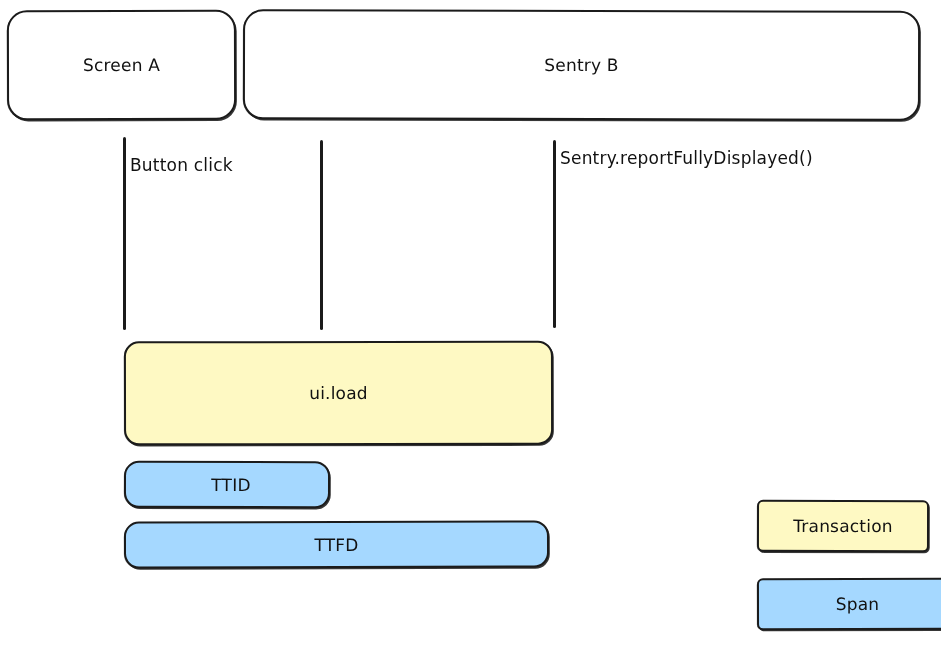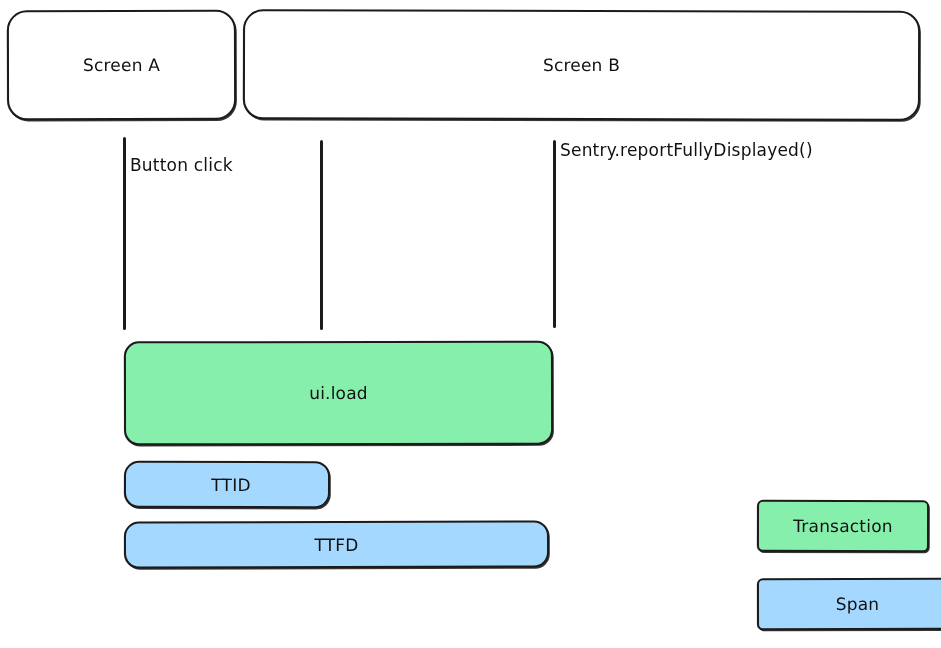--- a/index.html
+++ b/index.html
@@ -48,21 +48,21 @@
     background: #ffffff;
     border-radius: 20px;
     font-size: 17px;
   }
 
   .bar {
     border-radius: 15px;
     font-size: 17px;
   }
 
-  .bar-transaction { background: #86efac; }
+  .bar-transaction { background: #fef9c3; }
   .bar-span { background: #a5d8ff; }
 
   .legend-box {
     border-radius: 6px;
     font-size: 17px;
   }
 
   .marker-line {
     position: absolute;
     width: 2.6px;
@@ -87,30 +87,30 @@
 </head>
 <body>
 
 <div id="canvas">
 
   <div class="node screen-box sketch tilt-a" style="left:7px; top:10px; width:229px; height:110px;">
     <span>Screen A</span>
   </div>
 
   <div class="node screen-box sketch tilt-b" style="left:243px; top:10px; width:677px; height:110px;">
-    <span>Screen B</span>
+    <span>Sentry B</span>
   </div>
 
   <div class="marker-line" style="left:123px; top:137px; height:193px;"></div>
   <div class="marker-label" style="left:130px; top:157px;">Button click</div>
 
   <div class="marker-line" style="left:320px; top:140px; height:190px;"></div>
 
   <div class="marker-line" style="left:553px; top:140px; height:188px;"></div>
-  <div class="marker-label" style="left:560px; top:142px;">Sentry.reportFullyDisplayed()</div>
+  <div class="marker-label" style="left:560px; top:150px;">Sentry.reportFullyDisplayed()</div>
 
   <div class="node bar bar-transaction sketch tilt-c" style="left:124px; top:341px; width:429px; height:104px;">
     <span>ui.load</span>
   </div>
 
   <div class="node bar bar-span sketch tilt-b" style="left:124px; top:461px; width:206px; height:47px;padding-left:8px;">
     <span>TTID</span>
   </div>
 
   <div class="node bar bar-span sketch tilt-a" style="left:124px; top:521px; width:425px; height:47px;">

